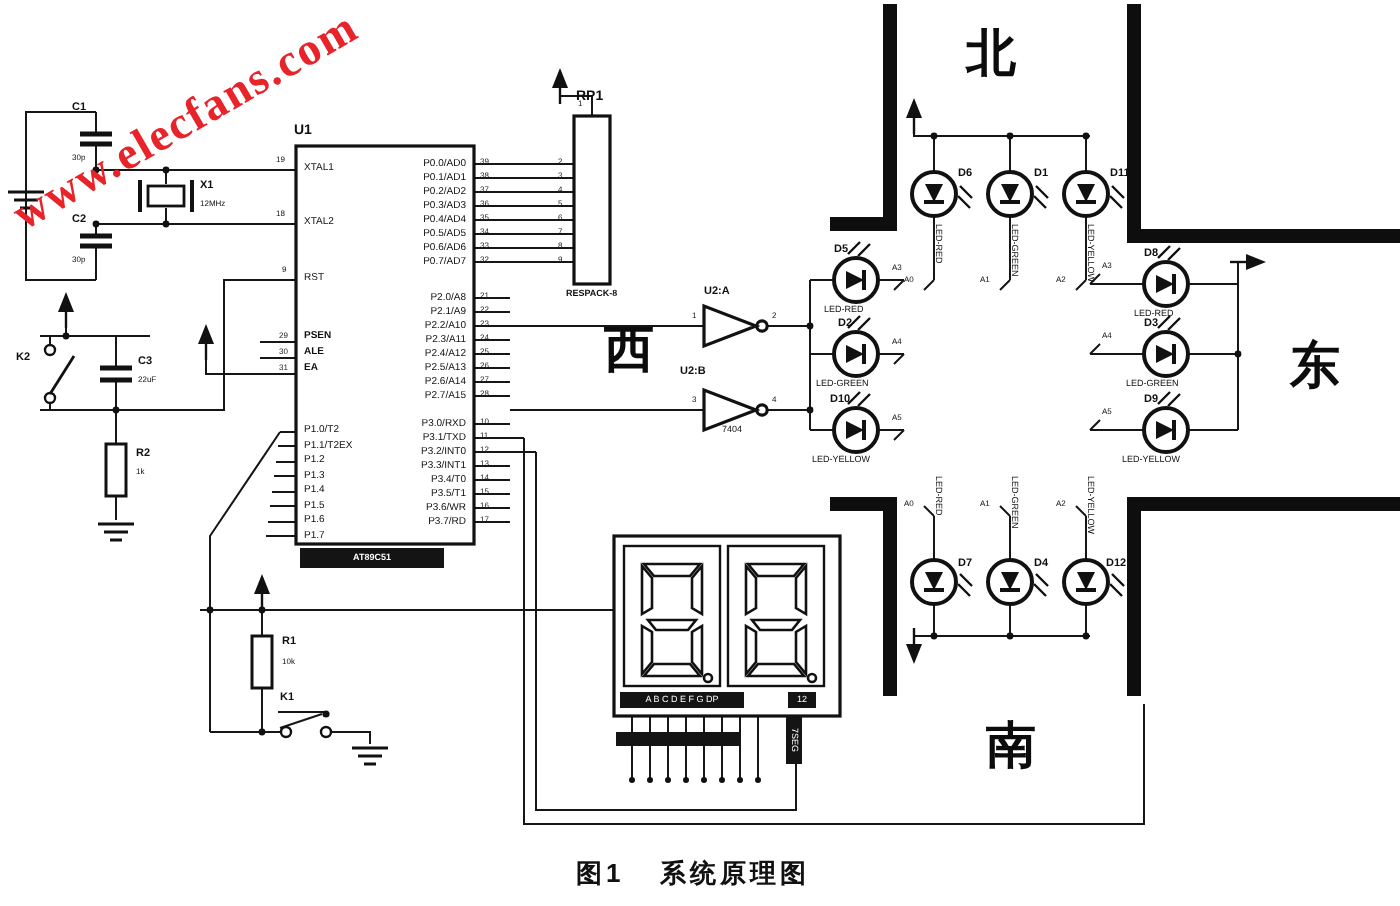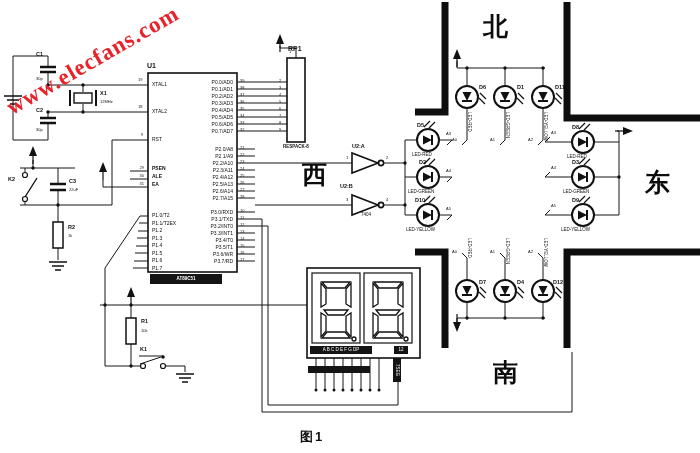--- a/index.html
+++ b/index.html
@@ -428,15 +428,16 @@
   <span class="lbl ref" style="left:479px;top:280px;">D7</span>
   <span class="lbl ref" style="left:517px;top:280px;">D4</span>
   <span class="lbl ref" style="left:553px;top:280px;">D12</span>
   <span class="lbl val vrot" style="left:471px;top:238px;">LED-RED</span>
   <span class="lbl val vrot" style="left:509px;top:238px;">LED-GREEN</span>
   <span class="lbl val vrot" style="left:547px;top:238px;">LED-YELLOW</span>
   <span class="lbl f4" style="left:452px;top:250px;">A0</span>
   <span class="lbl f4" style="left:490px;top:250px;">A1</span>
   <span class="lbl f4" style="left:528px;top:250px;">A2</span>
 
-  <span class="cap" style="left:300px;top:428px;">图1</span>
+  <span class="cap" style="left:288px;top:428px;">图1</span>
+  <span class="cap" style="left:330px;top:428px;">系统原理图</span>
 
 </div>
 
 </body></html>

